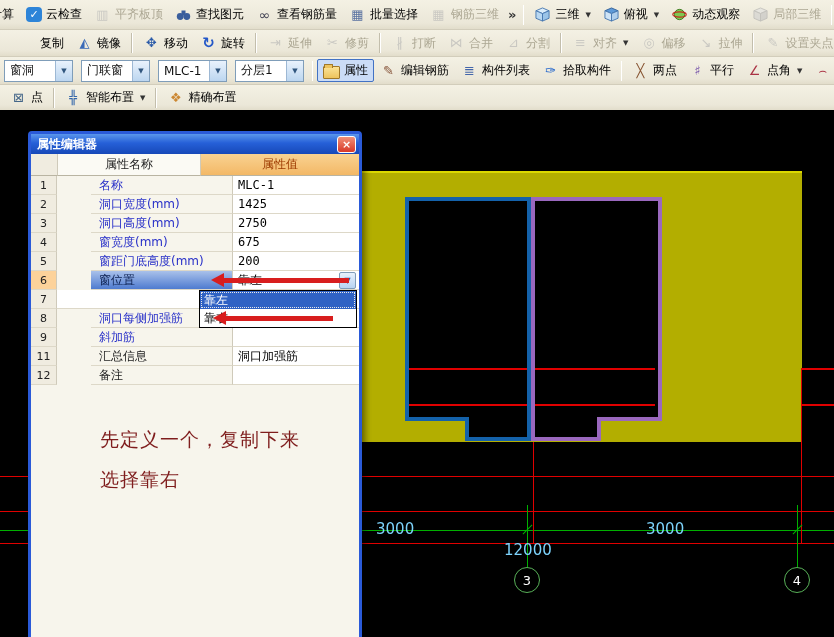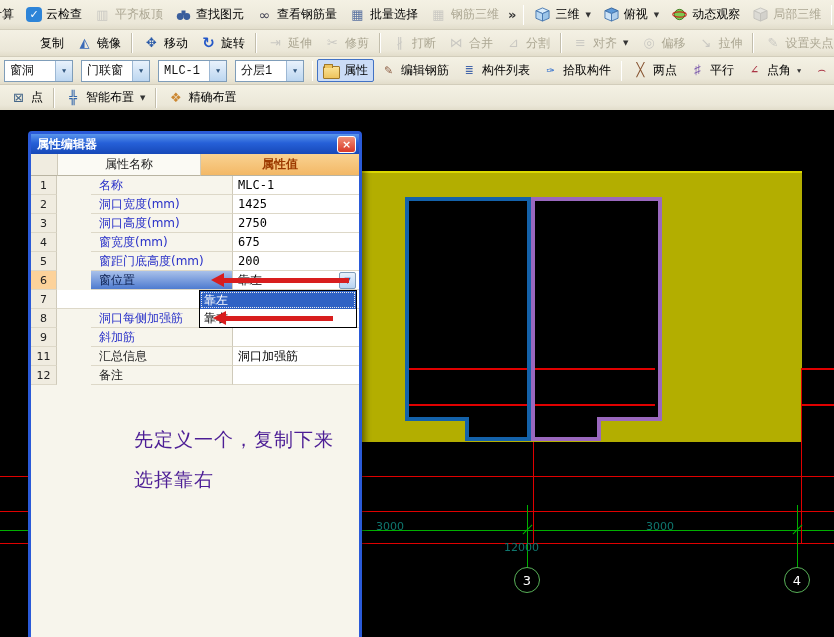--- a/index.html
+++ b/index.html
@@ -13,21 +13,21 @@
   
   .toolbar{
     position:absolute;left:0;width:834px;
     display:flex;align-items:center;
     background:linear-gradient(180deg,#f4f1e4 0%,#ebe7d8 80%,#e2ddcb 100%);
     border-bottom:1px solid #d2cdbb;
     overflow:hidden;white-space:nowrap;
   }
   #tb1{top:0;height:29px;}
   #tb2{top:30px;height:26px;padding-left:32px;}
-  #tb3{top:57px;height:27px;font-family:Liberation Mono, monospace;}
+  #tb3{top:57px;height:27px;}
   #tb4{top:85px;height:25px;}
   .t-item{display:inline-flex;align-items:center;gap:4px;padding:2px 5px;border:1px solid transparent;border-radius:2px;}
   .t-item .t-lbl{font-size:12px;color:#000;}
   .t-item.disabled .t-lbl{color:#aca793;}
   .t-item.disabled .t-ic{color:#b6b1a0 !important;filter:grayscale(1) opacity(.6);}
   .t-ic{width:17px;height:16px;display:inline-flex;align-items:center;justify-content:center;font-size:13px;line-height:16px;}
   .t-sep{display:inline-block;width:1px;height:20px;background:#c3beac;border-right:1px solid #ffffff;margin:0 4px;}
   .t-dd{font-size:7px;color:#333;margin-left:2px;}
   .t-chev{font-weight:bold;color:#333;font-size:13px;padding:0 3px;}
   .t-item.sel{border:1px solid #4272c4;background:#cbdcf6;}
@@ -38,63 +38,63 @@
   .expbox{display:inline-flex;align-items:center;justify-content:center;width:10px;height:10px;border:1px solid #888;background:#fff;font-size:9px;line-height:9px;color:#444;margin-right:4px;}
   
   .combo{display:inline-flex;align-items:stretch;background:#fff;border:1px solid #7f9db9;height:20px;margin:0 4px;}
   .combo .c-val{display:flex;align-items:center;padding:0 5px;min-width:40px;font-size:12px;}
   .combo .c-btn{width:16px;display:flex;align-items:center;justify-content:center;background:linear-gradient(#e9f2fc,#bcd6f0);border-left:1px solid #9db8d4;color:#30567e;font-size:7px;}
   
   #canvas{position:absolute;top:110px;left:0;width:834px;height:527px;background:#000;overflow:hidden;}
   .abs{position:absolute;}
   .rl{background:#e00000;}
   .gl{background:#00b000;}
-  .dimtxt{color:#0f766e;font-size:11px;font-family:"DejaVu Sans",sans-serif;}
+  .dimtxt{color:#7dd3fc;font-size:15px;font-family:"DejaVu Sans",sans-serif;}
   .bubble{width:24px;height:24px;border:1px solid #58b058;border-radius:50%;color:#fff;display:flex;align-items:center;justify-content:center;font-size:13px;background:#000;}
   
   #dialog{
     position:absolute;left:28px;top:131px;width:334px;height:520px;
     box-sizing:border-box;border:3px solid #2a5ad8;border-radius:4px 4px 0 0;
     background:#f7f5ec;box-shadow:3px 3px 6px rgba(0,0,0,.45);
   }
   .ptitle{
     position:absolute;top:0;left:0;right:0;height:20px;
     background:linear-gradient(180deg,#5a96ec 0%,#2660d8 45%,#1648b8 100%);
     color:#fff;font-weight:bold;font-size:12px;line-height:20px;padding-left:6px;
   }
   .pclose{
     position:absolute;top:2px;right:3px;width:17px;height:15px;
     background:linear-gradient(#f09078,#d83828);border:1px solid #fff;border-radius:3px;
     color:#fff;font-size:11px;font-weight:bold;display:flex;align-items:center;justify-content:center;line-height:1;
   }
   .phead{position:absolute;top:20px;left:0;width:328px;height:22px;display:flex;font-size:12px;}
   .phead .h-num{width:26px;border-right:1px solid #cfcaba;background:#f0ece0;border-bottom:1px solid #b9b4a2;}
   .phead .h-name{width:142px;border-right:1px solid #cfcaba;background:#fbfaf4;border-bottom:1px solid #b9b4a2;display:flex;align-items:center;justify-content:center;color:#222;}
-  .phead .h-val{flex:1;background:linear-gradient(#f9d291,#f3b866);border-bottom:1px solid #b9b4a2;display:flex;align-items:center;justify-content:center;color:#9c3a00;font-weight:bold;}
+  .phead .h-val{flex:1;background:linear-gradient(#f9d291,#f3b866);border-bottom:1px solid #b9b4a2;display:flex;align-items:center;justify-content:center;color:#9c3a00;font-weight:normal;}
   .ptable{position:absolute;top:42px;left:0;width:328px;}
   .prow{display:flex;height:19px;box-sizing:border-box;font-size:12px;}
   .prow .cnum{width:26px;box-sizing:border-box;background:#f0ece0;border-right:1px solid #cfcaba;border-bottom:1px solid #ddd8c8;display:flex;align-items:center;justify-content:center;font-size:11px;color:#222;}
   .prow .cname{width:142px;box-sizing:border-box;border-right:1px solid #cfcaba;border-bottom:1px solid #ddd8c8;display:flex;align-items:center;padding-left:8px;color:#2830c8;margin-left:34px;}
   .prow .cname.dark{color:#222;}
   .prow .cname.gray{color:#9a9588;}
   .prow .cval{flex:1;box-sizing:border-box;background:#fff;border-bottom:1px solid #ddd8c8;display:flex;align-items:center;padding-left:5px;font-family:"DejaVu Sans Mono","Liberation Mono",monospace;font-size:12px;color:#000;}
   .prow.sel .cnum{background:#fcd29a;}
   .prow.sel .cname{background:linear-gradient(180deg,#a9c1ea,#4e7bd0);color:#0c2050;}
   
   .droplist{position:absolute;top:156px;left:168px;width:158px;height:38px;box-sizing:border-box;border:1px solid #000;background:#fff;z-index:5;}
   .dropitem{height:18px;display:flex;align-items:center;padding-left:4px;font-size:12px;color:#000;}
   .dropitem.on{background:#2f62c4;color:#fff;outline:1px dotted #e8e8e8;outline-offset:-2px;}
   
   .cellbtn{position:absolute;top:138px;left:308px;width:17px;height:17px;box-sizing:border-box;
     border:1px solid #7f9db9;border-radius:2px;background:linear-gradient(#e7f1fc,#b7d4f2);
     display:flex;align-items:center;justify-content:center;color:#2a5aa8;font-size:8px;z-index:4;}
   
   .rarrow{position:absolute;height:5px;background:#d81e1e;z-index:6;}
   .rarrow::before{content:"";position:absolute;left:-13px;top:-5px;border-top:7px solid transparent;border-bottom:7px solid transparent;border-right:13px solid #d81e1e;}
-  .anno{position:absolute;color:#4c1d95;font-size:19px;letter-spacing:1px;z-index:2;margin-left:34px;}
+  .anno{position:absolute;color:#7f1d1d;font-size:19px;letter-spacing:1px;z-index:2;}
 </style>
 </head>
 <body>
 
 <div id="tb1" class="toolbar">
   <span class="t-item" style="margin-left:-16px">
       <span class="t-lbl">计算</span>
     </span>
   <span class="t-item">
       <span class="t-ic ic-check">✓</span>

